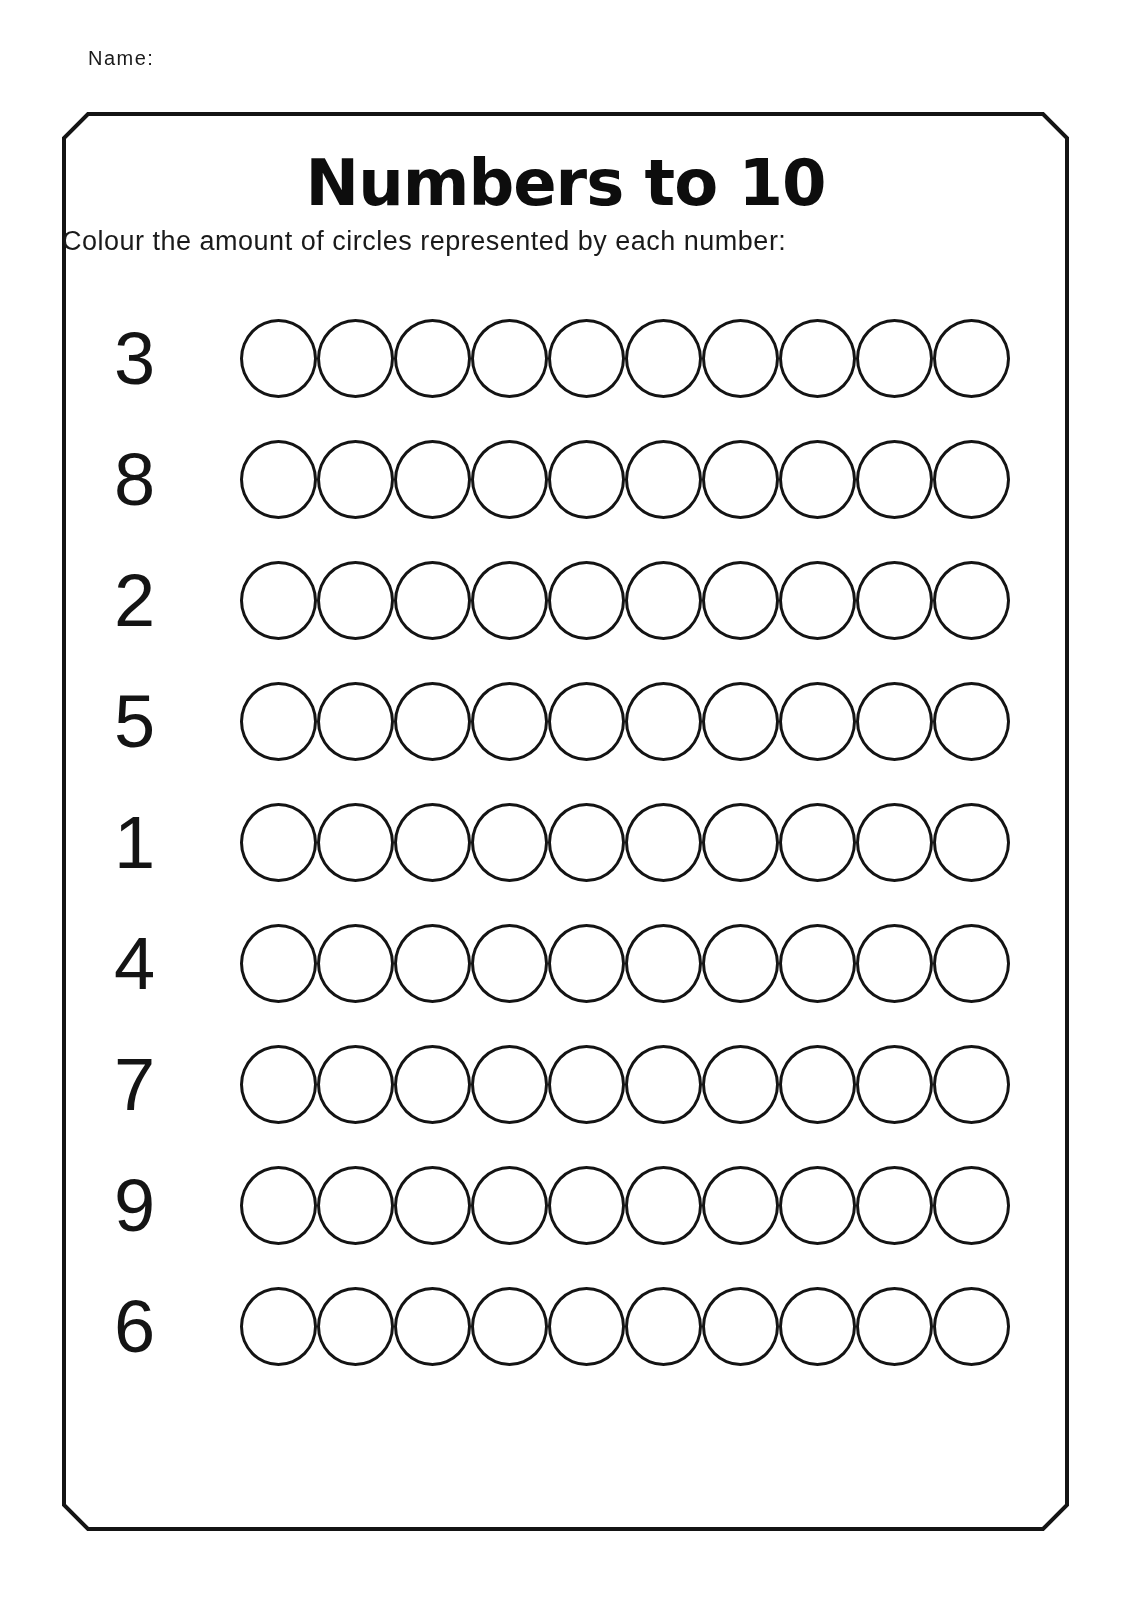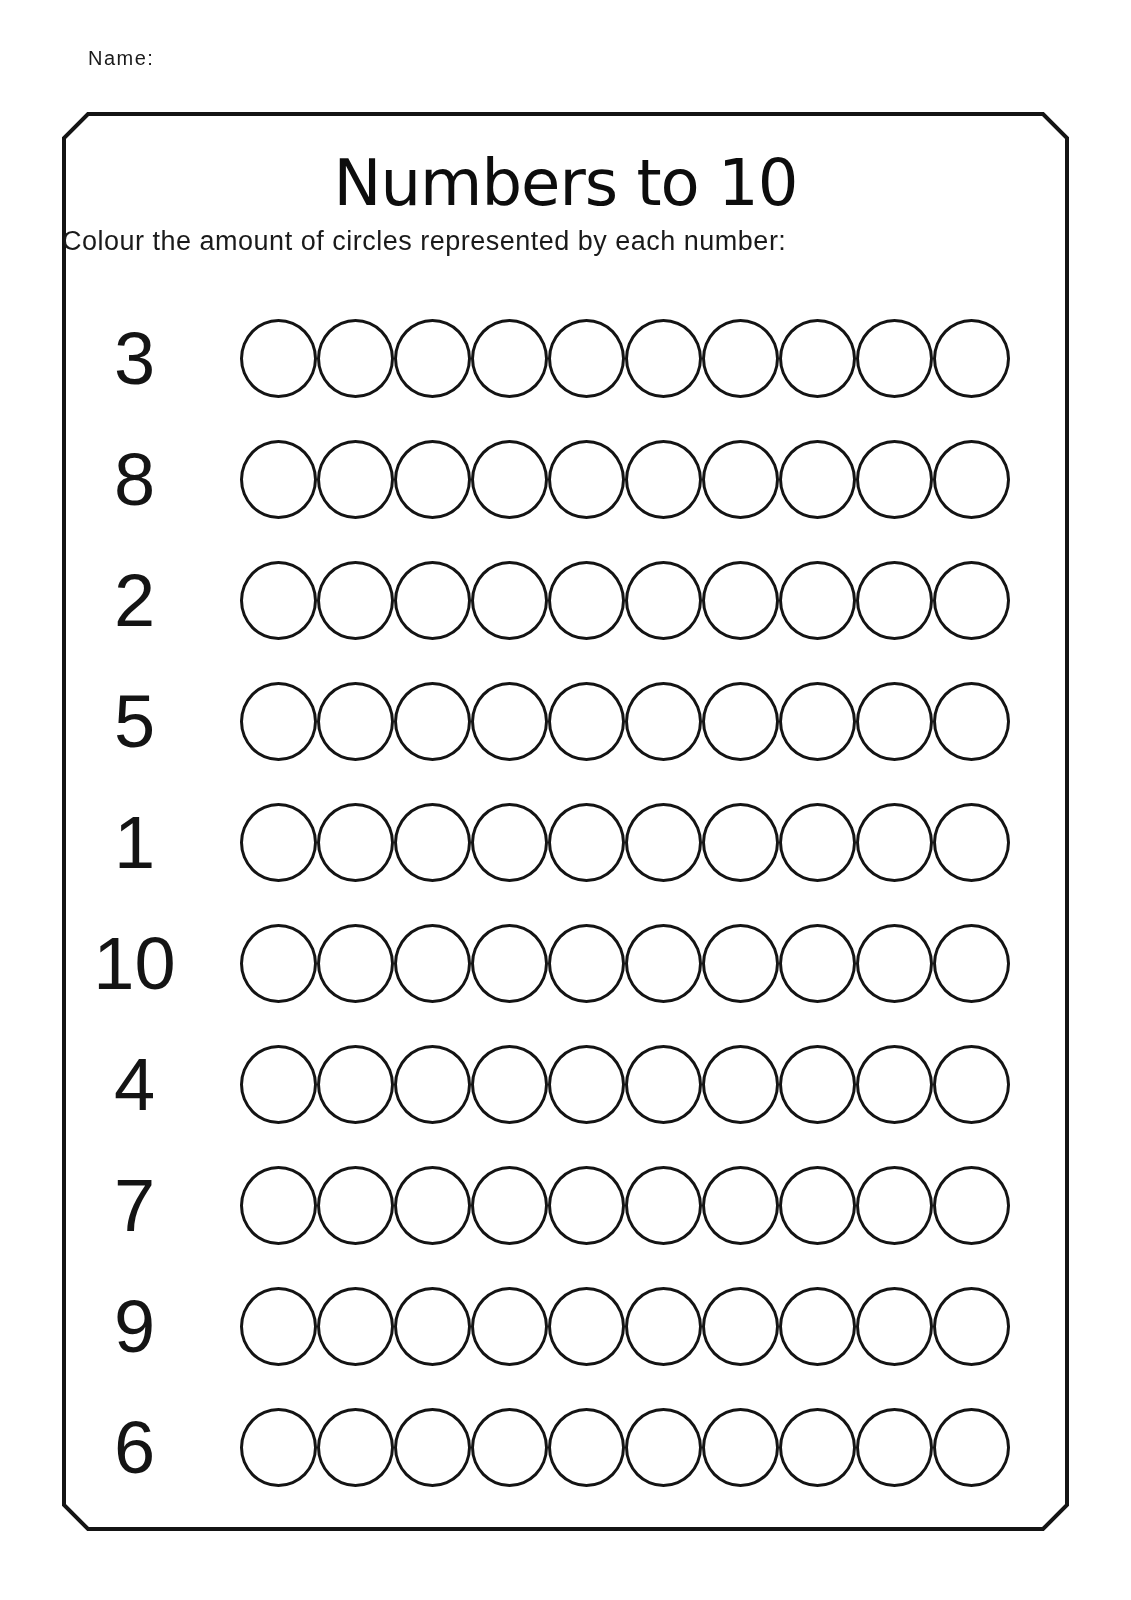--- a/index.html
+++ b/index.html
@@ -35,21 +35,21 @@
     position: absolute;
     left: 62px;
     top: 112px;
     width: 1007px;
     height: 1419px;
   }
   .title {
     margin: 36px 0 0 0;
     text-align: center;
     font-family: "DejaVu Sans", sans-serif;
-    font-weight: 400;
+    font-weight: 700;
     font-size: 64px;
     line-height: 1.1;
     letter-spacing: -1px;
     color: #0d0d0d;
   }
   .instruction {
     margin-top: 8px;
     text-align: left;
     font-size: 27px;
     letter-spacing: 0.5px;
@@ -180,35 +180,20 @@
             <div class="circle"></div>
             <div class="circle"></div>
             <div class="circle"></div>
             <div class="circle"></div>
             <div class="circle"></div>
             <div class="circle"></div>
             <div class="circle"></div>
           </div>
   </div>
 
-  <div class="row">
-    <div class="row-number">10</div>
-    <div class="circles-row">
-            <div class="circle"></div>
-            <div class="circle"></div>
-            <div class="circle"></div>
-            <div class="circle"></div>
-            <div class="circle"></div>
-            <div class="circle"></div>
-            <div class="circle"></div>
-            <div class="circle"></div>
-            <div class="circle"></div>
-            <div class="circle"></div>
-          </div>
-  </div>
 
   <div class="row">
     <div class="row-number">4</div>
     <div class="circles-row">
             <div class="circle"></div>
             <div class="circle"></div>
             <div class="circle"></div>
             <div class="circle"></div>
             <div class="circle"></div>
             <div class="circle"></div>

